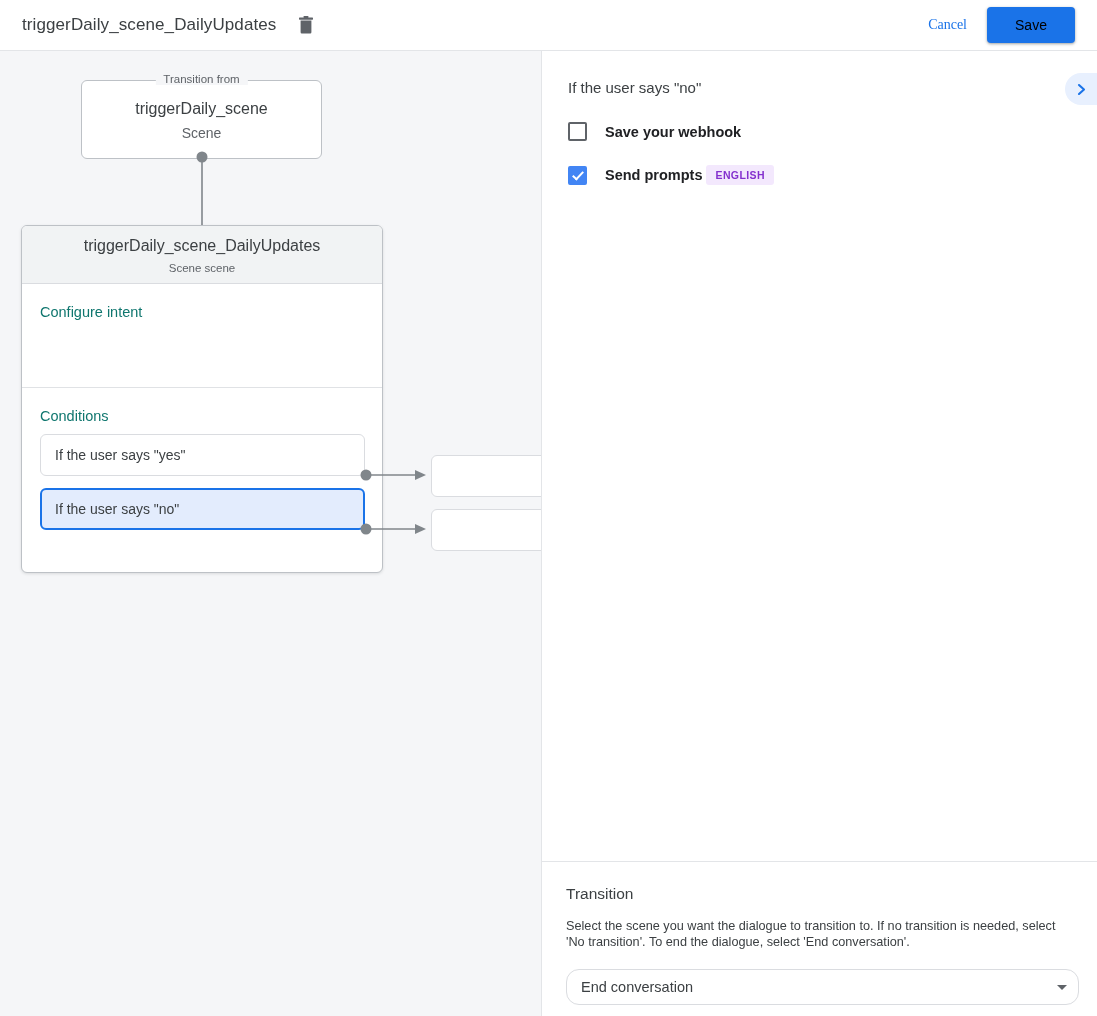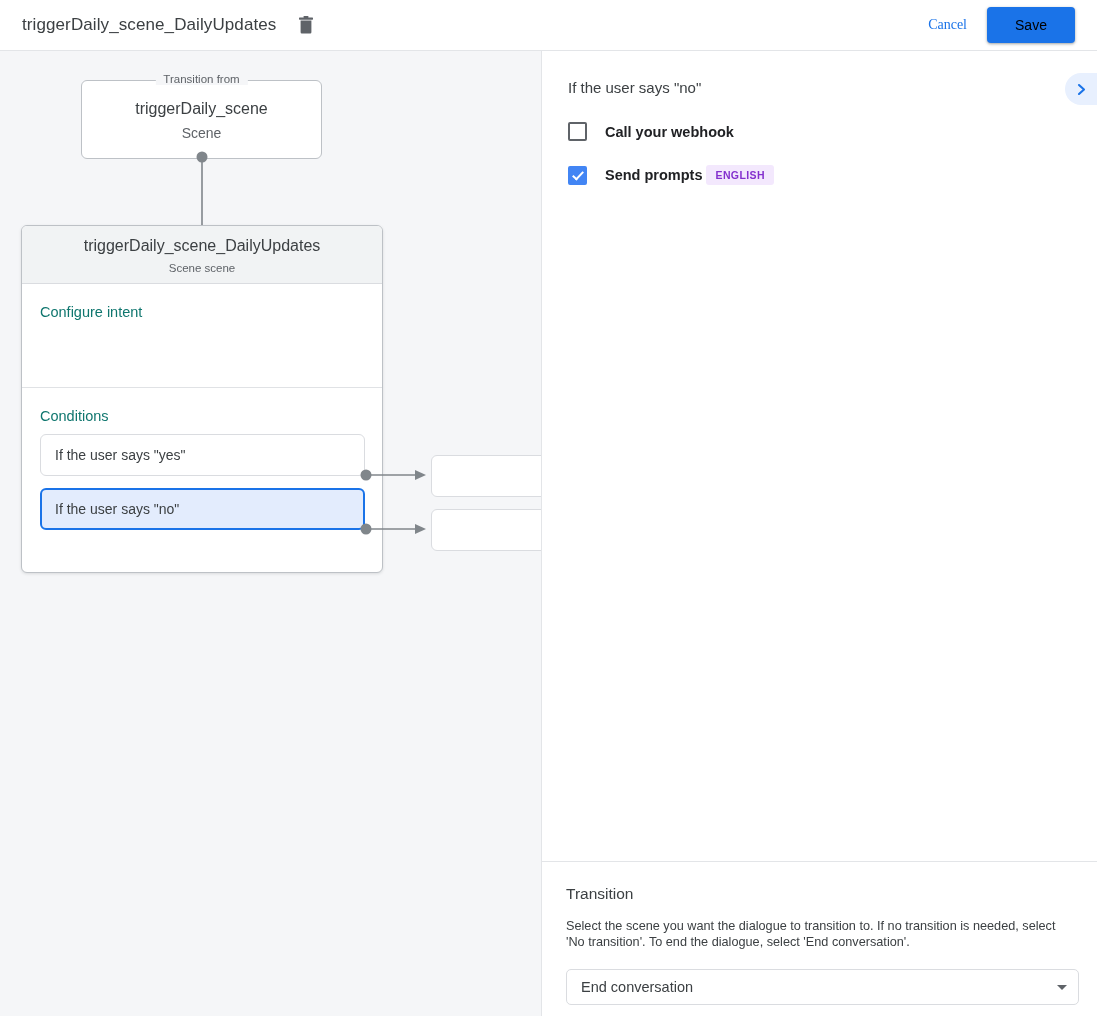--- a/index.html
+++ b/index.html
@@ -218,21 +218,21 @@
     position: absolute; left: 566px; top: 885px;
     font-size: 15.5px; color: #3c4043;
   }
   #transition-desc {
     position: absolute; left: 566px; top: 918px; width: 500px;
     font-size: 12.7px; line-height: 16.3px; color: #3c4043;
   }
   #transition-select {
     position: absolute; left: 566px; top: 969px;
     width: 513px; height: 36px;
-    border: 1px solid #dadce0; border-radius: 5px;
+    border: 1px solid #dadce0; border-radius: 13px;
     background: #fff; cursor: pointer;
   }
   #transition-select .sel-val {
     position: absolute; left: 14px; top: 9px;
     font-size: 14.5px; color: #3c4043;
   }
   #transition-select .caret {
     position: absolute; right: 11px; top: 15px;
     width: 0; height: 0;
     border-left: 5px solid transparent; border-right: 5px solid transparent;
@@ -318,21 +318,21 @@
       <div id="panel-title">If the user says "no"</div>
     </div>
     <div id="expand-btn">
       <svg width="13" height="13" viewBox="0 0 13 13" aria-hidden="true">
         <polyline points="4,2 9,6.5 4,11" fill="none" stroke="#1a73e8" stroke-width="2.1" stroke-linecap="round" stroke-linejoin="round"></polyline>
       </svg>
     </div>
 
     <div class="chk-row" id="row-webhook">
       <div class="chk-box"></div>
-      <div class="chk-label">Call your webhook</div>
+      <div class="chk-label">Save your webhook</div>
     </div>
 
     <div class="chk-row" id="row-prompts">
       <div class="chk-box checked"></div>
       <div class="chk-label">Send prompts</div>
       <div id="lang-badge">ENGLISH</div>
     </div>
 
   </div>
 

